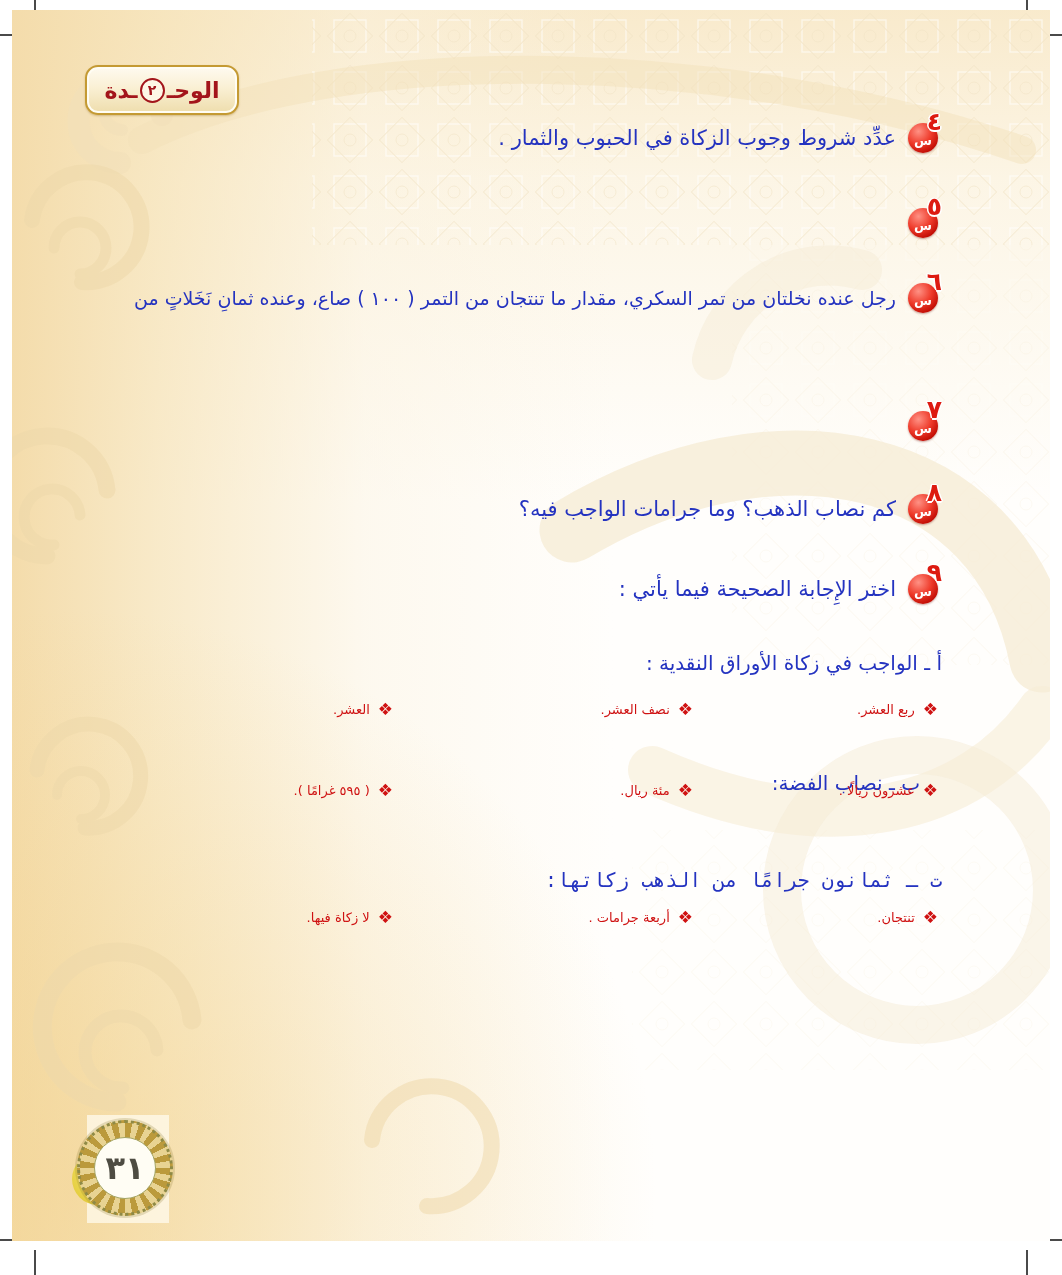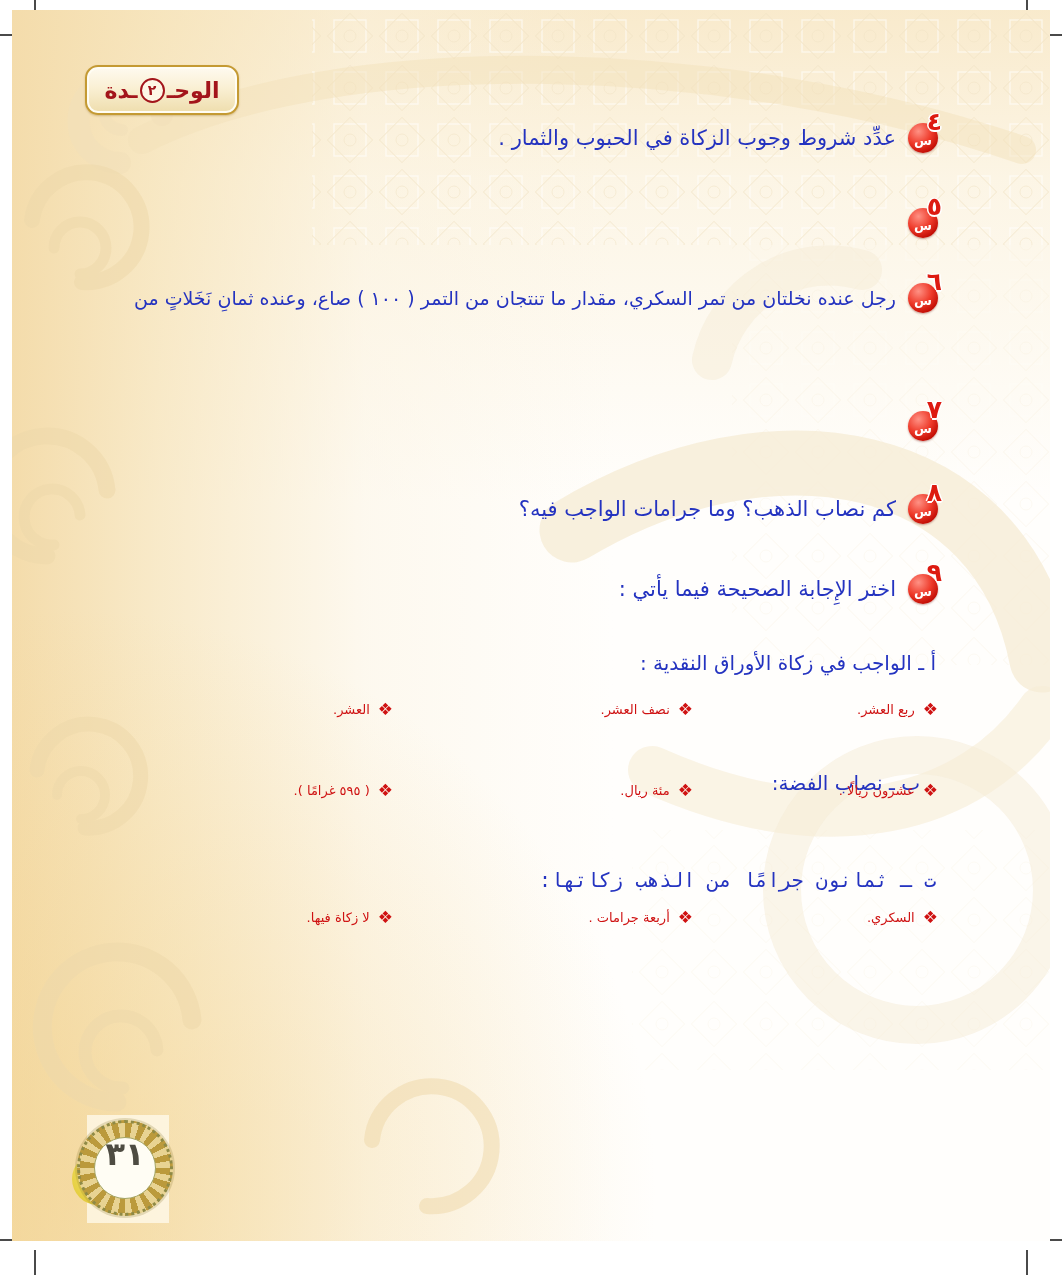--- a/index.html
+++ b/index.html
@@ -51,21 +51,21 @@
     display:flex;align-items:center;justify-content:center;
     box-shadow:0 1px 2px rgba(120,20,10,.4);
   }
   .qletter{color:#ffffff;font-size:13px;font-weight:bold;line-height:1;margin-top:4px;}
   .qnum{
     position:absolute;top:-14px;right:-4px;color:#dd1a10;font-weight:bold;font-size:25px;line-height:1;
     text-shadow:1.5px 0 0 #fff,-1.5px 0 0 #fff,0 1.5px 0 #fff,0 -1.5px 0 #fff,1px 1px 0 #fff,-1px -1px 0 #fff;
   }
   
   .mcq-label{
-    position:absolute;right:114px;direction:rtl;white-space:nowrap;
+    position:absolute;right:108px;direction:rtl;white-space:nowrap;
     color:#2433c0;font-size:20px;
   }
   .opt-row{
     position:absolute;right:112px;left:70px;display:flex;direction:rtl;align-items:center;
   }
   .opt{display:flex;direction:rtl;align-items:center;gap:8px;white-space:nowrap;}
   .opt.c1{width:245px;flex:0 0 245px;}
   .opt.c2{width:300px;flex:0 0 300px;}
   .opt .bullet{color:#cf1212;font-size:17px;line-height:1;}
   .opt .opt-text{color:#cf1212;font-size:13px;}
@@ -76,21 +76,21 @@
     background:radial-gradient(circle at 40% 40%, #f2e05e, #dcc22e);}
   .med-ring{
     position:absolute;left:15px;top:15px;width:96px;height:96px;border-radius:50%;
     background:repeating-conic-gradient(#bb9a3c 0deg 9deg, #e8d392 9deg 18deg);
     border:3px dotted #8f8a46;box-sizing:border-box;
     display:flex;align-items:center;justify-content:center;
     box-shadow:0 0 0 2px rgba(150,130,60,.25);
   }
   .med-inner{
     width:60px;height:60px;border-radius:50%;background:#fffdf4;border:1px solid #a3a464;
-    display:flex;align-items:flex-start;justify-content:center;
+    display:flex;align-items:center;justify-content:center;
   }
   .page-num{color:#4e4c42;font-size:32px;font-weight:bold;line-height:1;direction:rtl;}
 </style>
 </head>
 <body>
 
 <div class="crop v" style="left:34px;top:0;"></div>
 <div class="crop h" style="left:0;top:34px;"></div>
 <div class="crop v" style="left:1026px;top:0;"></div>
 <div class="crop h" style="right:0;top:34px;"></div>
@@ -237,21 +237,21 @@
     <span class="opt">
       <span class="bullet">❖</span>
       <span class="opt-text">( ٥٩٥ غرامًا ).</span>
     </span>
   </div>
 
   <div class="mcq-label" style="top:858px;font-family:Liberation Mono, monospace;">ت ـ ثمانون جرامًا من الذهب زكاتها:</div>
   <div class="opt-row" style="top:899px;">
     <span class="opt c1">
       <span class="bullet">❖</span>
-      <span class="opt-text">السكري.</span>
+      <span class="opt-text">تنتجان.</span>
     </span>
     <span class="opt c2">
       <span class="bullet">❖</span>
       <span class="opt-text">أربعة جرامات .</span>
     </span>
     <span class="opt">
       <span class="bullet">❖</span>
       <span class="opt-text">لا زكاة فيها.</span>
     </span>
   </div>

